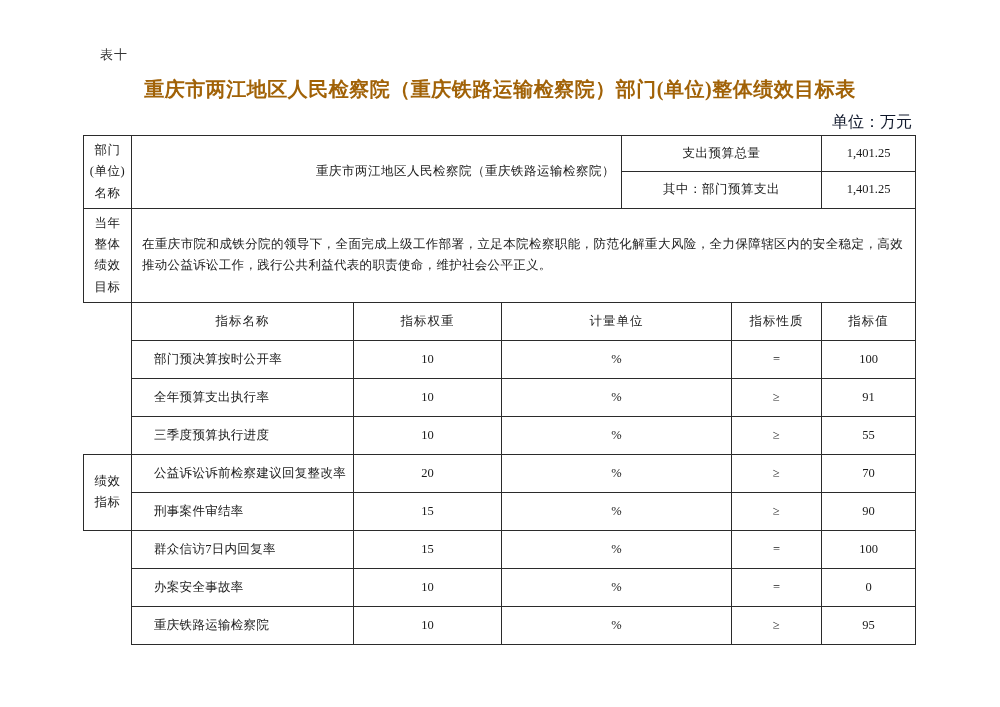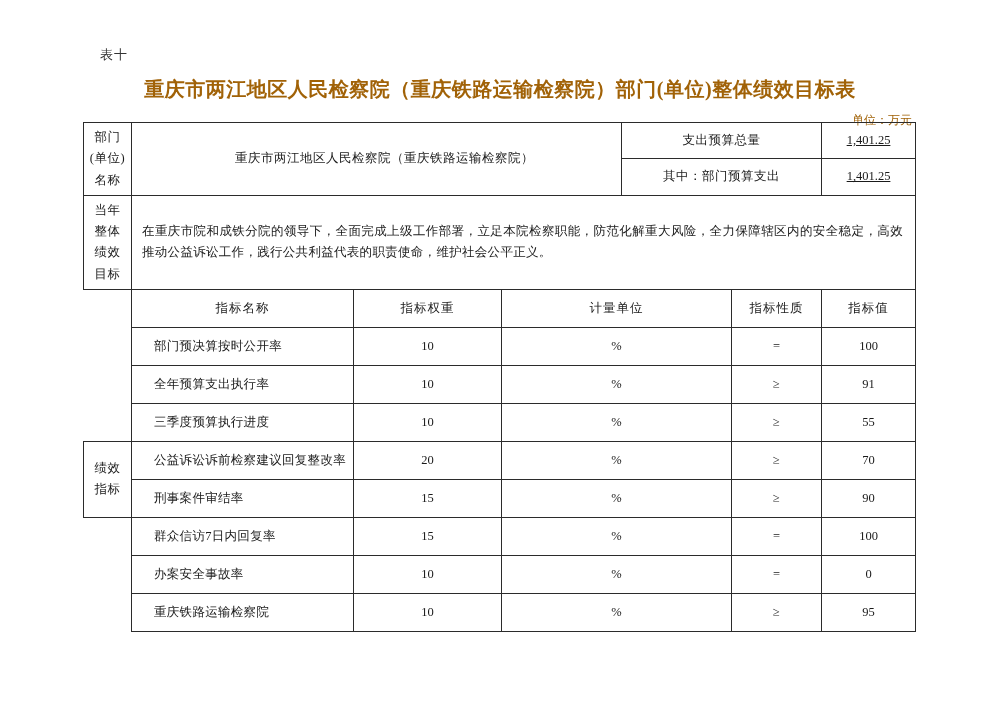--- a/index.html
+++ b/index.html
@@ -38,27 +38,27 @@
     text-align: center;
     font-size: 20px;
     font-weight: bold;
     letter-spacing: 0.5px;
     color: #a16207;
   }
   .unit-note {
     position: absolute;
     right: 88px;
     top: 112px;
-    font-size: 12px;
-    color: #a16207;
+    font-size: 16px;
+    color: #0f172a;
   }
   table.main {
     position: absolute;
     left: 83px;
-    top: 122px;
+    top: 135px;
     width: 832px;
     border-collapse: collapse;
     table-layout: fixed;
   }
   table.main td {
     border: 1px solid #2b2b2b;
     font-size: 12.5px;
     padding: 4px 6px;
     vertical-align: middle;
     line-height: 1.7;
@@ -69,34 +69,33 @@
     width: 48px;
     font-size: 12.5px;
     line-height: 1.45;
     letter-spacing: 0.5px;
     padding: 4px 2px !important;
   }
   .vlabel span {
     display: block;
   }
   .name-cell {
-    text-align: center;
+    text-align: right;
     padding-left: 22px !important;
     font-size: 13px;
     letter-spacing: 0.5px;
   }
   .budget-label {
     text-align: center;
     font-size: 13px;
     letter-spacing: 0.5px;
   }
   .budget-value {
     text-align: center;
     font-size: 13px;
-    text-decoration: underline;
   }
   .goal-text {
     text-align: justify;
     font-size: 12.5px;
     line-height: 2.0;
     letter-spacing: 0.3px;
     padding: 10px 12px 10px 10px !important;
   }
   .hdr {
     text-align: center;

